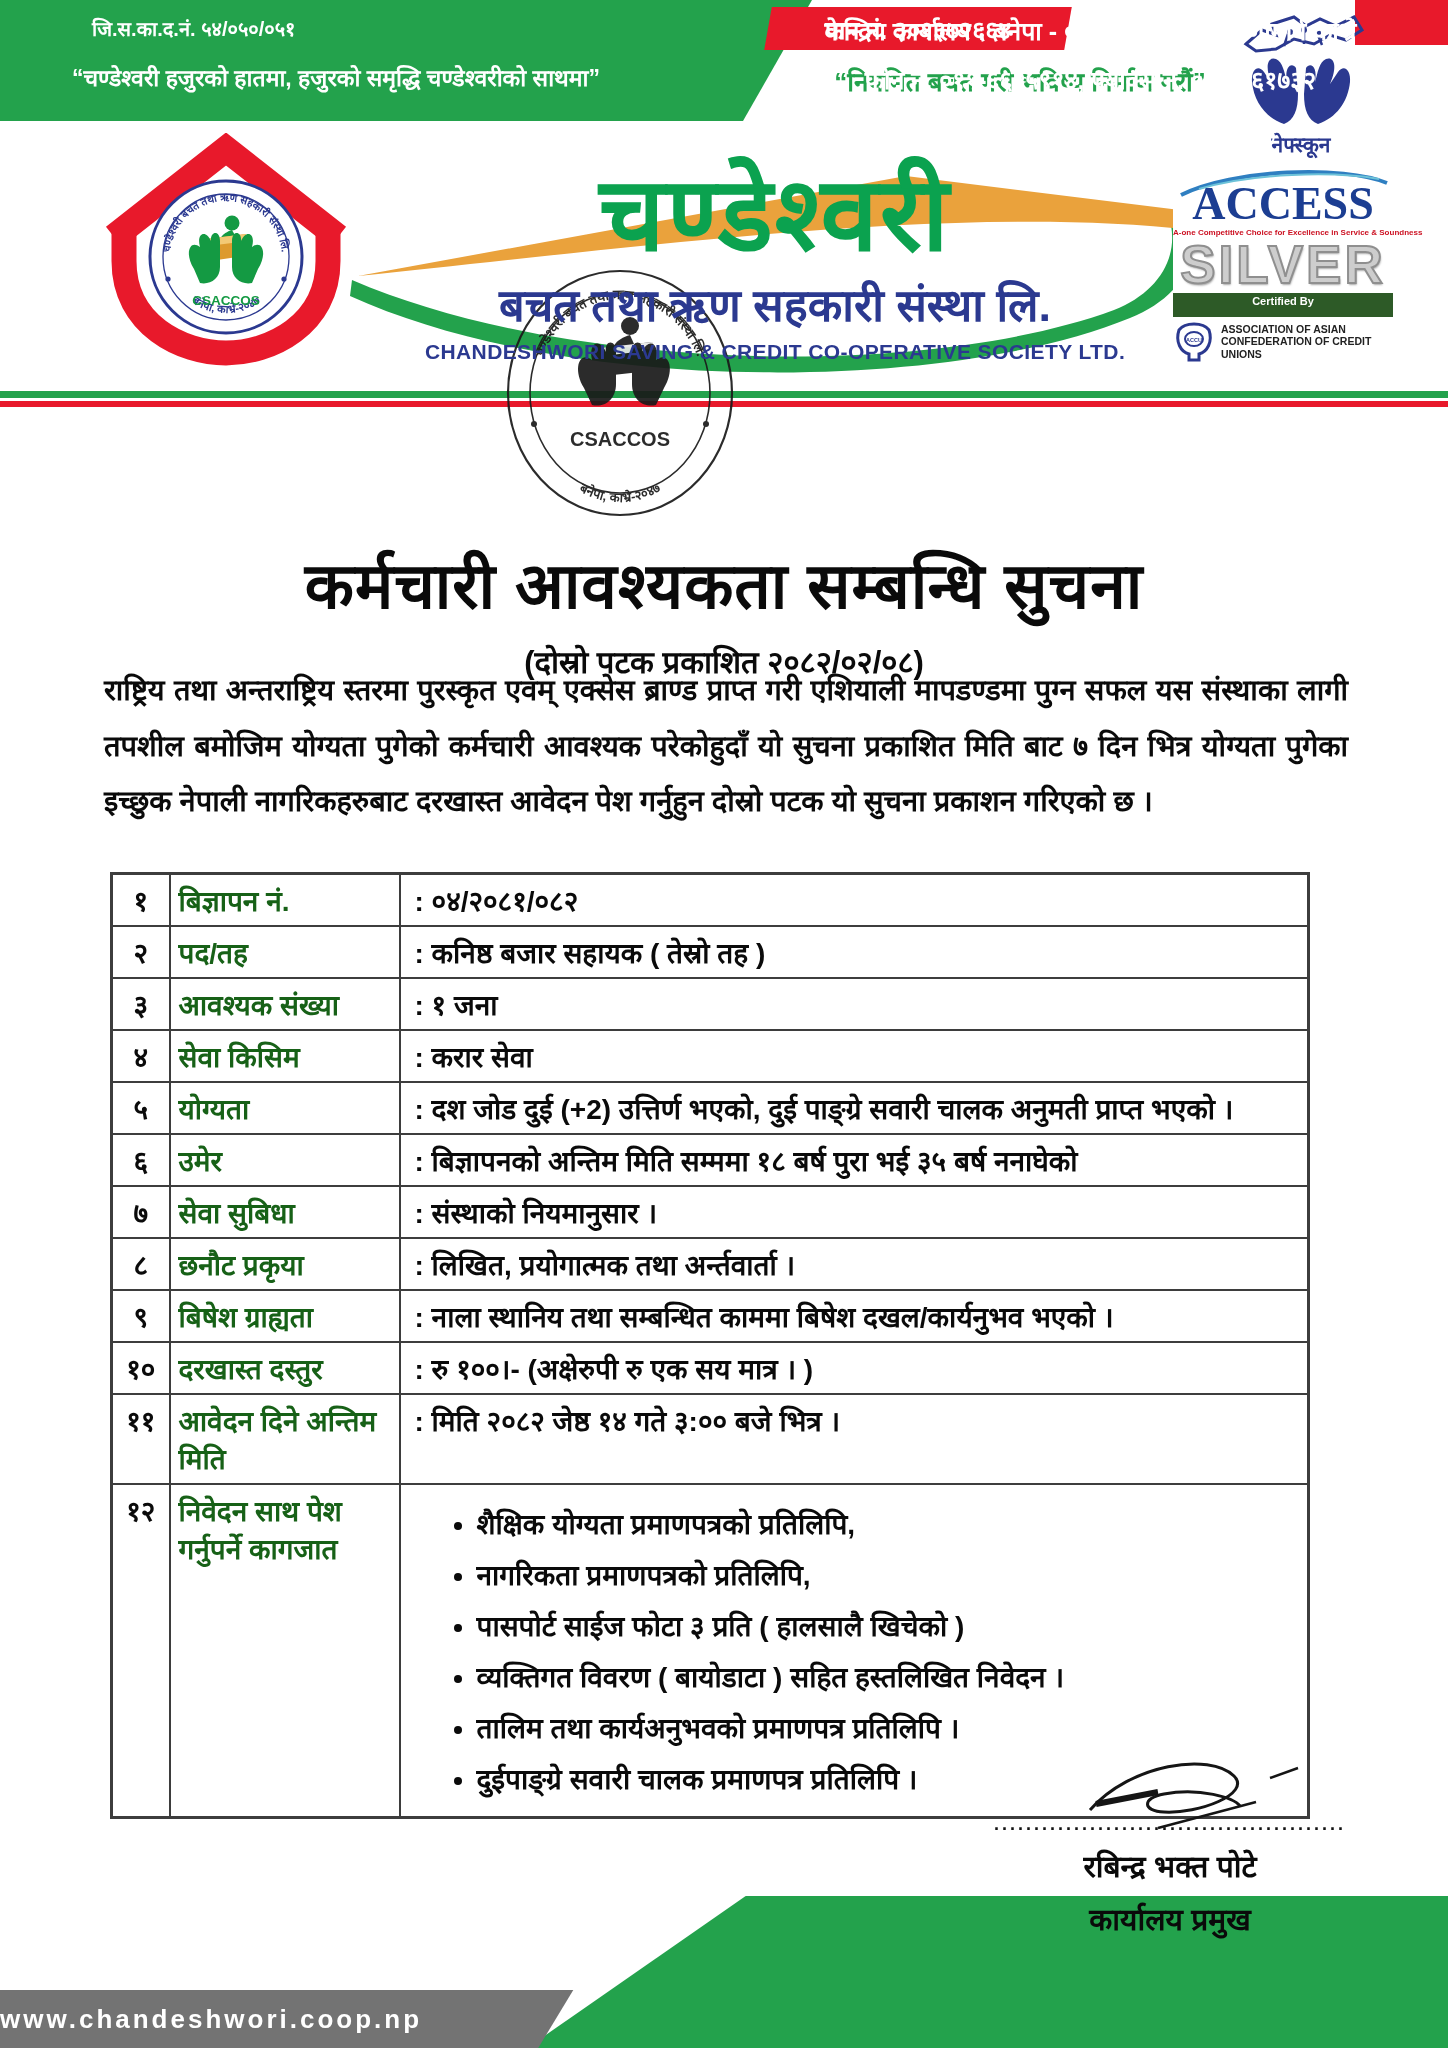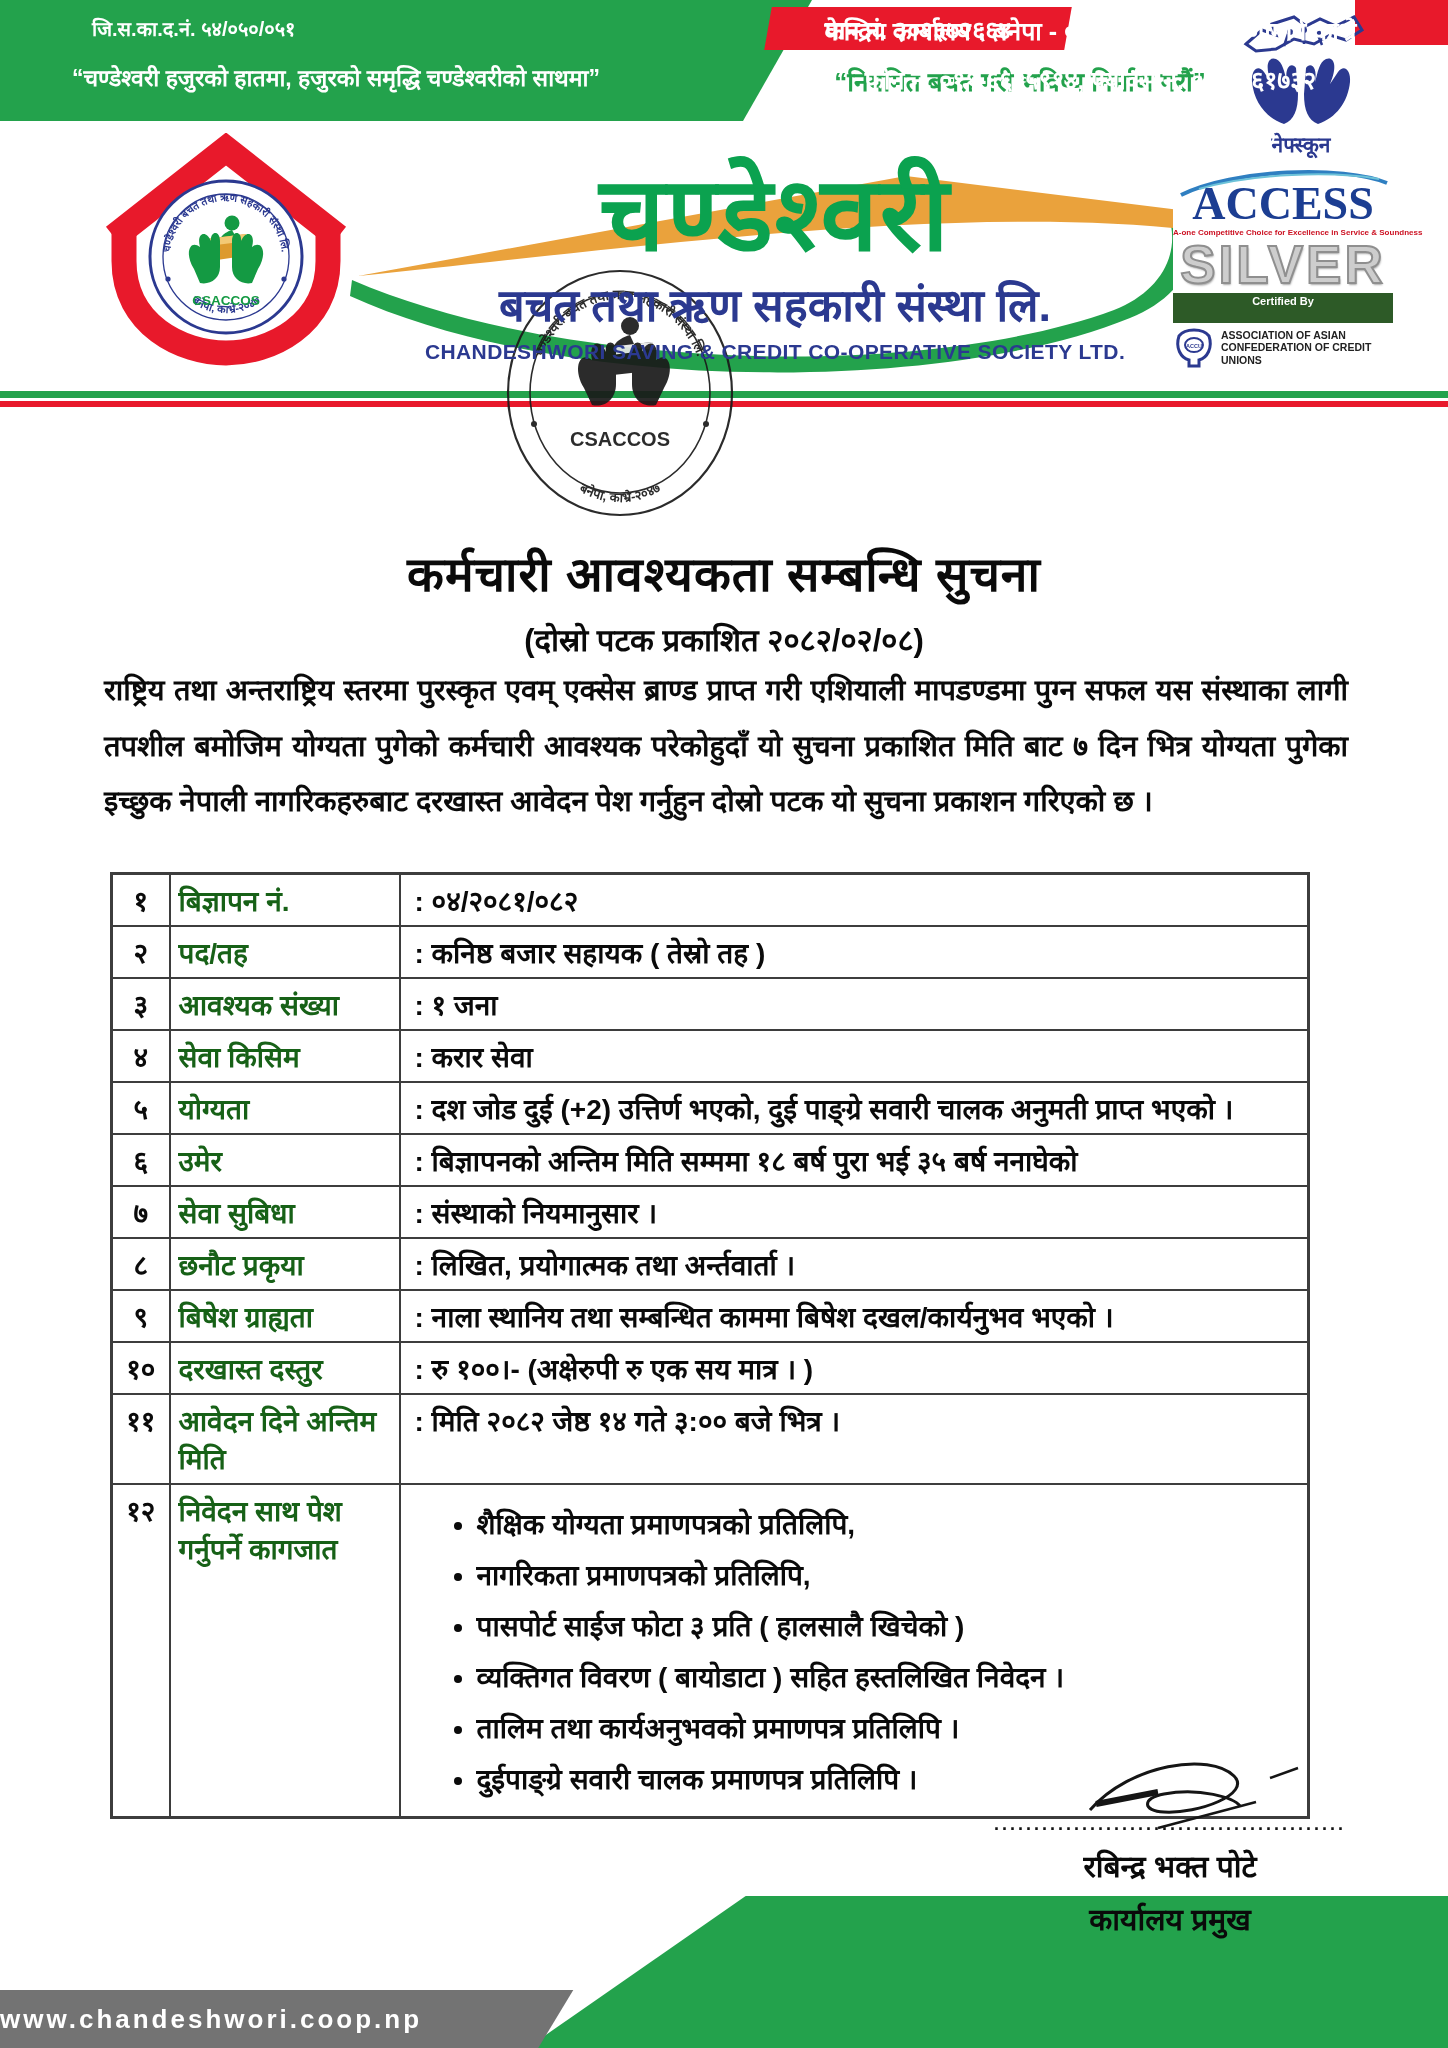--- a/index.html
+++ b/index.html
@@ -27,34 +27,34 @@
   .brand-name { position:relative; z-index:1; color:#0ba24f; font-size:103px; font-weight:800; line-height:1.1; letter-spacing:2px; }
   .brand-sub { position:relative; z-index:1; color:#2b3990; font-size:45px; font-weight:800; margin-top:2px; }
   .brand-eng { position:relative; z-index:1; color:#2b3990; font-size:21px; font-weight:700; letter-spacing:0.4px; margin-top:6px; }
   .green-swoosh { position:absolute; top:148px; left:110px; z-index:0; }
 
   .access { position:absolute; top:165px; right:55px; width:220px; text-align:center; z-index:2; background:#fff; }
   .access-title { color:#1c3e92; font-family:"Liberation Serif", serif; font-size:46px; font-weight:700; line-height:1; margin-top:-22px; }
   .access-tagline { color:#cc1122; font-size:8px; font-weight:700; white-space:nowrap; margin-top:1px; }
   .silver-label { color:#cdcdcd; font-size:53px; font-weight:800; letter-spacing:3px; line-height:1.05;
     -webkit-text-stroke:2px #8f8f8f; text-shadow:1px 2px 2px #aaa; }
-  .certified-bar { background:#2d5a27; color:#fff; font-size:11px; font-weight:700; height:30px; line-height:17px; }
+  .certified-bar { background:#2d5a27; color:#fff; font-size:11px; font-weight:700; height:24px; line-height:17px; }
   .assoc-row { display:flex; align-items:center; gap:6px; margin-top:3px; text-align:left; }
   .assoc-text { font-size:10.5px; font-weight:700; color:#222; line-height:1.2; width:165px; }
 
   
   .stripe-green { position:absolute; top:391px; left:0; width:100%; height:7px; background:#23a24c; }
   .stripe-red   { position:absolute; top:401px; left:0; width:100%; height:6px; background:#e8192b; }
 
   
   .watermark { position:absolute; top:264px; left:500px; width:240px; height:258px; opacity:0.92; z-index:0; }
 
   
   .title-block { position:absolute; top:540px; left:0; width:100%; text-align:center; z-index:1; }
-  .notice-title { color:#0a0a0a; font-size:48px; font-weight:800; letter-spacing:1px; }
+  .notice-title { color:#0a0a0a; font-size:64px; font-weight:800; letter-spacing:1px; }
   .notice-subtitle { color:#0a0a0a; font-size:31px; font-weight:800; margin-top:13px; }
   .notice-body { position:absolute; top:663px; left:104px; width:1244px; z-index:1;
     color:#0a0a0a; font-size:29px; font-weight:700; line-height:1.92; text-align:justify; }
 
   
   .notice-table { position:absolute; top:872px; left:110px; width:1200px; border-collapse:collapse; z-index:1; }
   .notice-table td { border:2px solid #3d3d3d; padding:6px 8px; font-size:28px; font-weight:700; color:#0a0a0a; }
   .notice-table { border:3px solid #3d3d3d; }
   td.sn { width:58px; text-align:center; }
   td.lbl { width:230px; color:#176117; }

